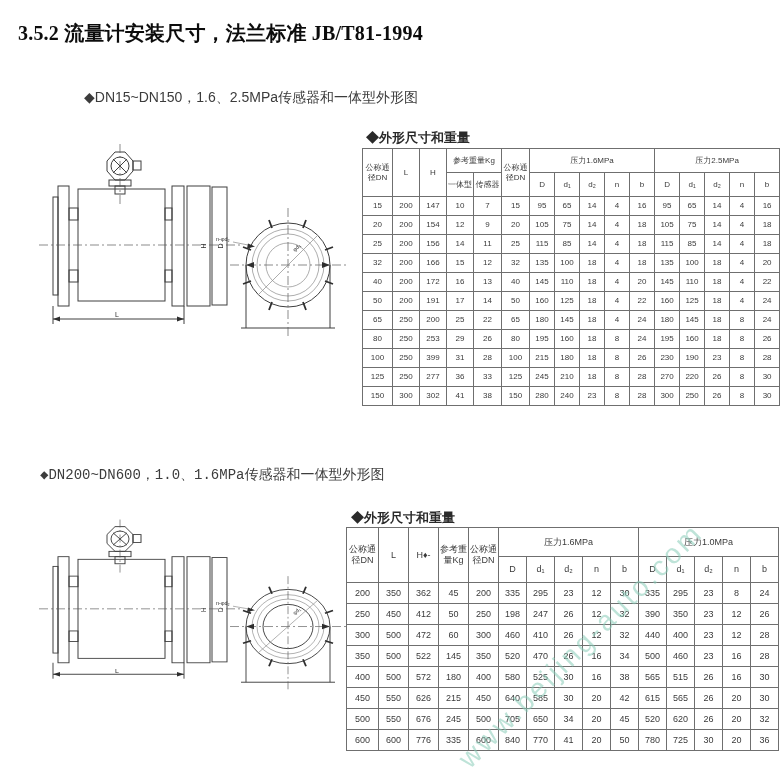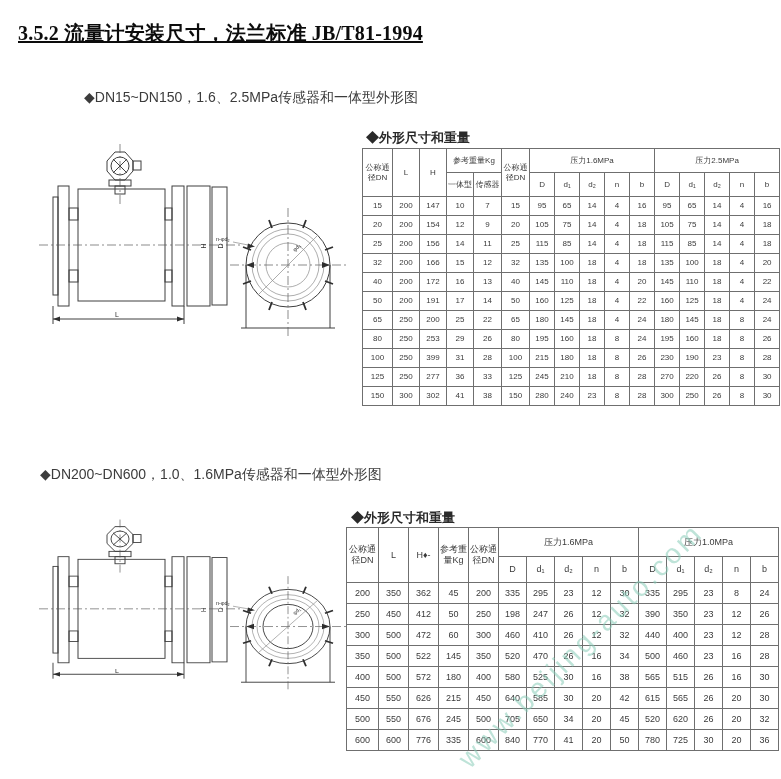--- a/index.html
+++ b/index.html
@@ -4,25 +4,25 @@
 <style>
   * { margin:0; padding:0; box-sizing:border-box; }
   html,body { background:#ffffff; }
   body {
     position:relative; width:781px; height:779px; overflow:hidden;
     font-family:"Liberation Sans", sans-serif; color:#3a3a3a;
   }
   .doc-title {
     position:absolute; left:18px; top:20px;
     font-family:"Liberation Serif", serif; font-weight:bold;
-    font-size:20px; color:#0c0c0c; letter-spacing:0.2px;text-decoration:underline;
+    font-size:20px; color:#0c0c0c; letter-spacing:0.2px;
   }
   .sec-heading { position:absolute; font-size:14px; color:#3c3c3c; }
   #sec1-heading { left:84px; top:89px;text-align:center; }
-  #sec2-heading { left:40px; top:466px; }
+  #sec2-heading { left:40px; top:466px;font-family:Liberation Mono, monospace; }
   .tbl-caption { position:absolute; font-size:13px; font-weight:bold; color:#2a2a2a; }
   #tbl1-caption { left:366px; top:129px; }
   #tbl2-caption { left:351px; top:509px; }
   table {
     position:absolute; border-collapse:collapse; table-layout:fixed;
     background:#fff; border:1px solid #5a5a5a;
   }
   th, td {
     border:1px solid #6f6f6f; text-align:center; vertical-align:middle;
     font-weight:normal; color:#3a3a3a; padding:0; line-height:1.2;

